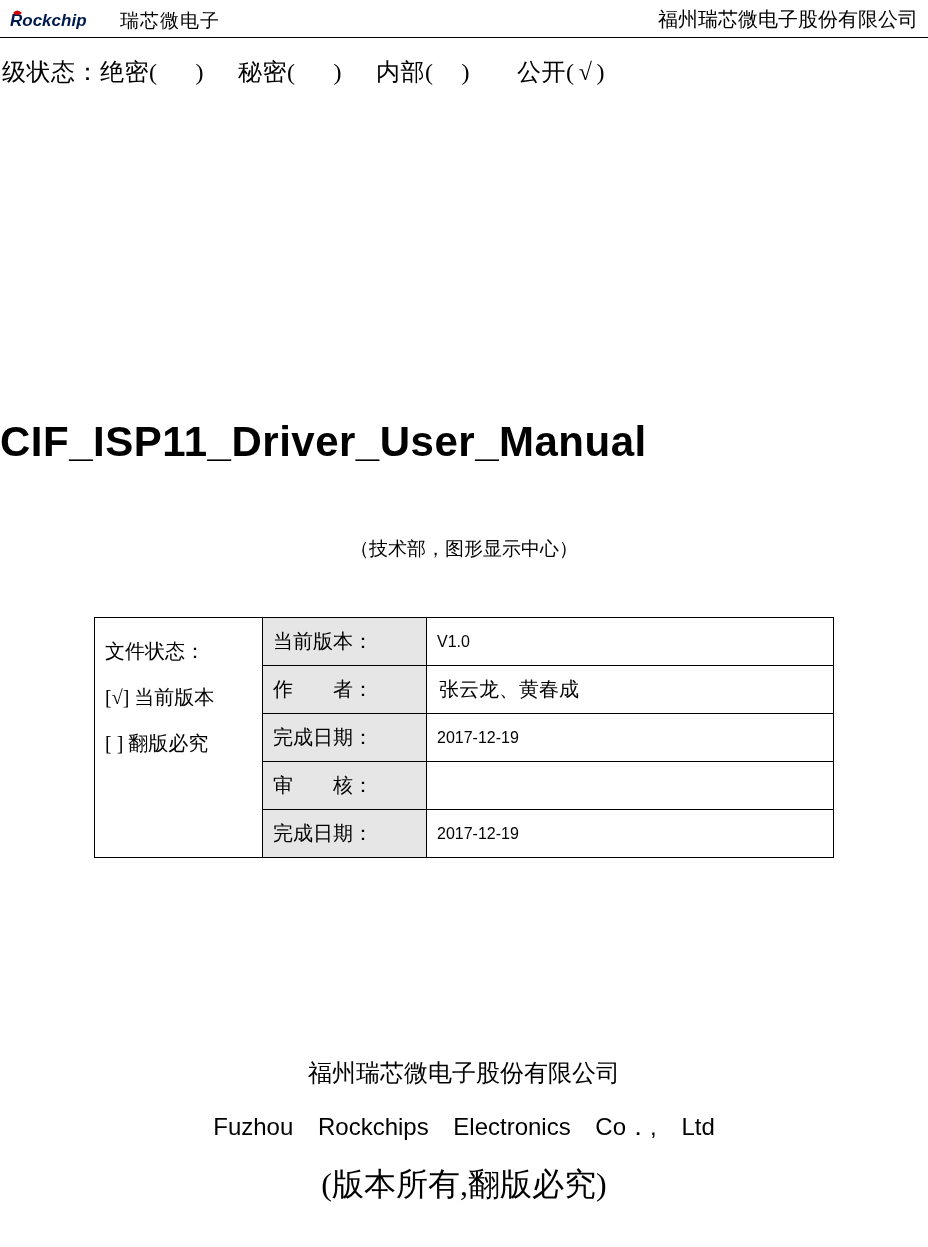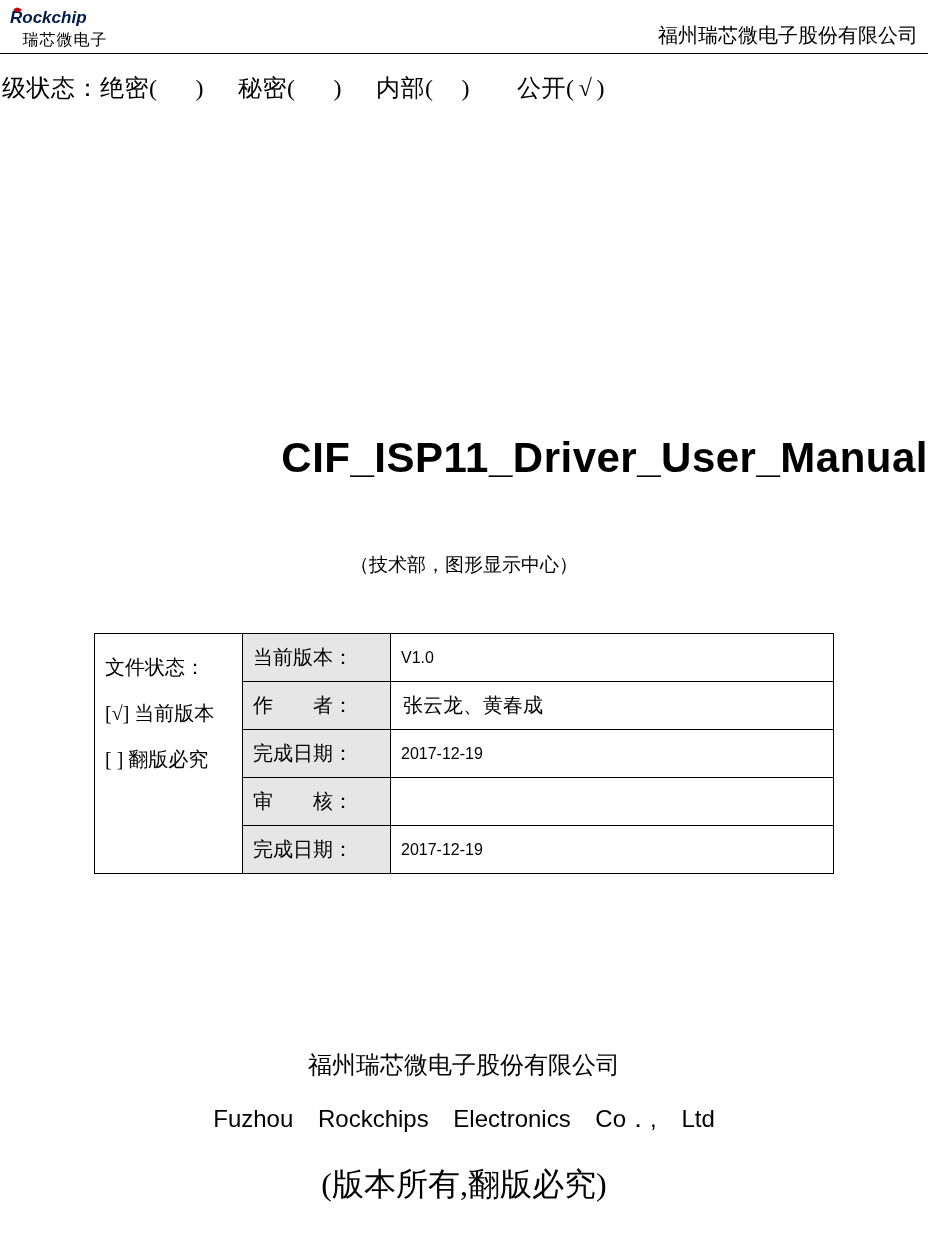--- a/index.html
+++ b/index.html
@@ -13,26 +13,26 @@
   }
   .header {
     display: flex;
     justify-content: space-between;
     align-items: flex-end;
     padding: 6px 10px 2px 10px;
     border-bottom: 1.5px solid #000;
   }
   .logo-block {
     display: flex;
-    flex-direction: column;
+    flex-direction: row;
     align-items: center;
   }
   .logo-svg { width: 110px; height: 26px; }
   .logo-sub {
-    font-size: 16px;
+    font-size: 19px;
     font-family: "SimHei", "Heiti SC", sans-serif;
     letter-spacing: 1px;
     margin-top: -2px;
   }
   .header-company {
     font-size: 20px;
     padding-bottom: 2px;
   }
   .class-line {
     font-size: 24px;
@@ -40,21 +40,21 @@
     letter-spacing: 0.5px;
   }
   .class-line .gap1 { display:inline-block; width: 38px; }
   .class-line .gap2 { display:inline-block; width: 28px; }
   .class-line .gap3 { display:inline-block; width: 22px; }
   .class-line .sep  { display:inline-block; width: 34px; }
   .title {
     font-family: Verdana, Geneva, sans-serif;
     font-weight: 700;
     font-size: 42px;
-    text-align: right;
+    text-align: left;
     margin-top: 330px;
     letter-spacing: 0.5px;
   }
   .subtitle {
     text-align: center;
     font-size: 19px;
     margin-top: 70px;
   }
   .info-table {
     margin: 55px auto 0 auto;
@@ -62,27 +62,27 @@
     width: 740px;
   }
   .info-table td {
     border: 1px solid #000;
     height: 48px;
     vertical-align: middle;
     padding: 0 10px;
     font-size: 20px;
   }
   .info-table td.status-cell {
-    width: 148px;
+    width: 168px;
     vertical-align: top;
     padding-top: 10px;
     line-height: 2.3;
   }
   .info-table td.label-cell {
-    width: 148px;
+    width: 164px;
     background: #e6e6e6;
   }
   .info-table td.value-cell {
     font-family: Verdana, Arial, sans-serif;
     font-size: 16px;
   }
   .info-table td.value-cell.cjk {
     font-family: "SimSun","Songti SC",serif;
     font-size: 20px;
     padding-left: 12px;
@@ -93,21 +93,21 @@
     bottom: 40px;
     left: 0;
     width: 100%;
     text-align: center;
   }
   .footer-cn { font-size: 24px; margin-bottom: 22px; }
   .footer-en {
     font-size: 24px;
     font-family: Verdana, Arial, sans-serif;
     word-spacing: 18px;
-    margin-bottom: 28px;
+    margin-bottom: 20px;
   }
   .footer-note { font-size: 32px; font-family: Verdana, "SimSun", serif; }
 </style>
 </head>
 <body>
 
 <div class="header">
   <div class="logo-block">
     <svg class="logo-svg" viewBox="0 0 220 48">
       <text x="0" y="32" font-family="Arial Black, Arial, sans-serif" font-weight="900" font-style="italic" font-size="34" fill="#001a4d">Rockchip</text>

